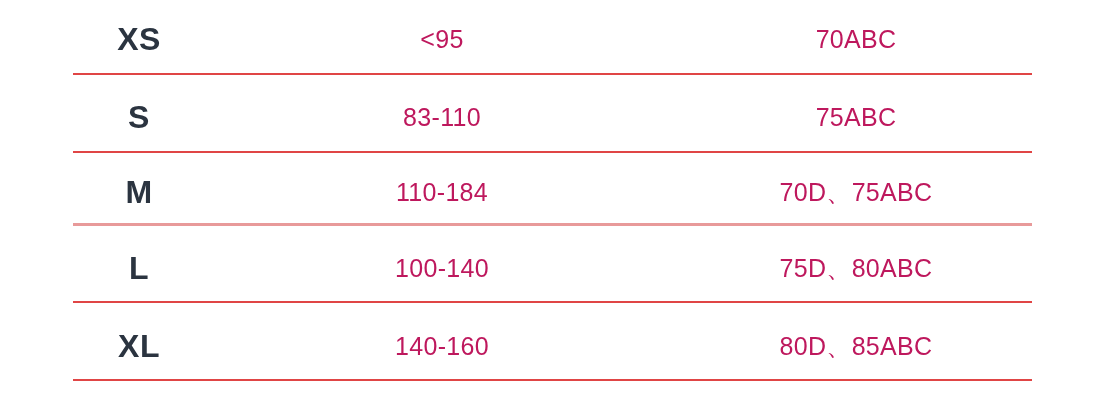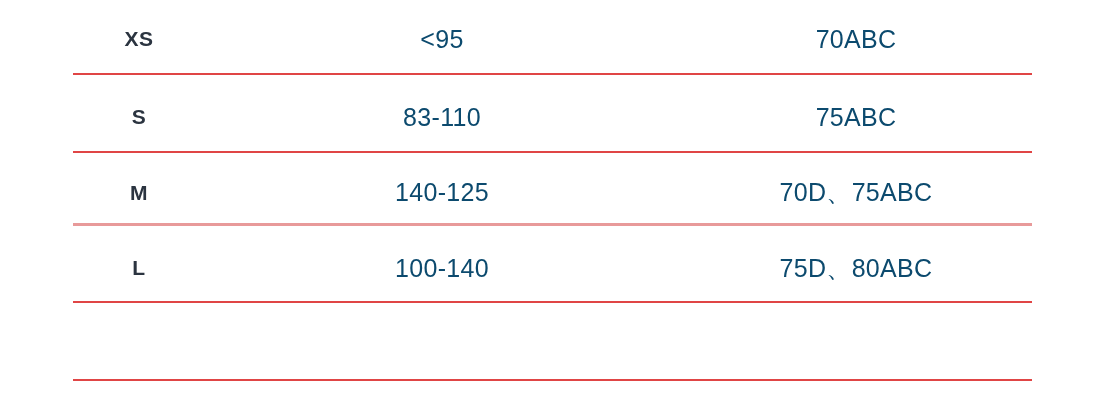--- a/index.html
+++ b/index.html
@@ -41,31 +41,31 @@
     border: 0;
     white-space: nowrap;
   }
 
   
   .col-size  { width: 278px; }
   .col-meas  { width: 328px; }
   .col-bra   { width: 500px; }
 
   .size-label {
-    font-size: 21px;
+    font-size: 32px;
     font-weight: bold;
     color: #2b3440;
     letter-spacing: 0.5px;
     font-family: "Liberation Sans", sans-serif;
   }
 
   .value-label {
     font-size: 25px;
     font-weight: normal;
-    color: #0c4a6e;
+    color: #be185d;
     letter-spacing: 0.3px;
     font-family: "Liberation Sans", sans-serif;
   }
 
   
   .divider {
     position: absolute;
     left: 73px;
     width: 959px;
     height: 2px;
@@ -112,39 +112,50 @@
         <td class="cell col-bra">
           <span class="value-label">75ABC</span>
         </td>
       </tr>
 
       <tr class="chart-row row-3">
         <td class="cell col-size">
           <span class="size-label">M</span>
         </td>
         <td class="cell col-meas">
-          <span class="value-label">140-125</span>
+          <span class="value-label">110-184</span>
         </td>
         <td class="cell col-bra">
           <span class="value-label">70D、75ABC</span>
         </td>
       </tr>
 
       <tr class="chart-row row-4">
         <td class="cell col-size">
           <span class="size-label">L</span>
         </td>
         <td class="cell col-meas">
           <span class="value-label">100-140</span>
         </td>
         <td class="cell col-bra">
           <span class="value-label">75D、80ABC</span>
         </td>
       </tr>
 
+      <tr class="chart-row row-5">
+        <td class="cell col-size">
+          <span class="size-label">XL</span>
+        </td>
+        <td class="cell col-meas">
+          <span class="value-label">140-160</span>
+        </td>
+        <td class="cell col-bra">
+          <span class="value-label">80D、85ABC</span>
+        </td>
+      </tr>
 
     </tbody>
   </table>
 
   <div class="divider d1"></div>
   <div class="divider d2"></div>
   <div class="divider light d3"></div>
   <div class="divider d4"></div>
   <div class="divider d5"></div>
 

